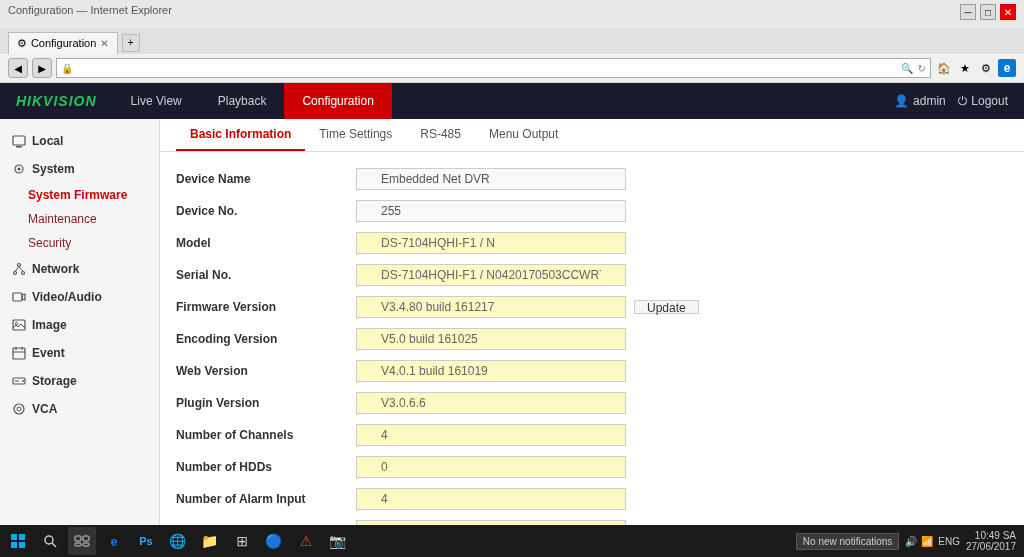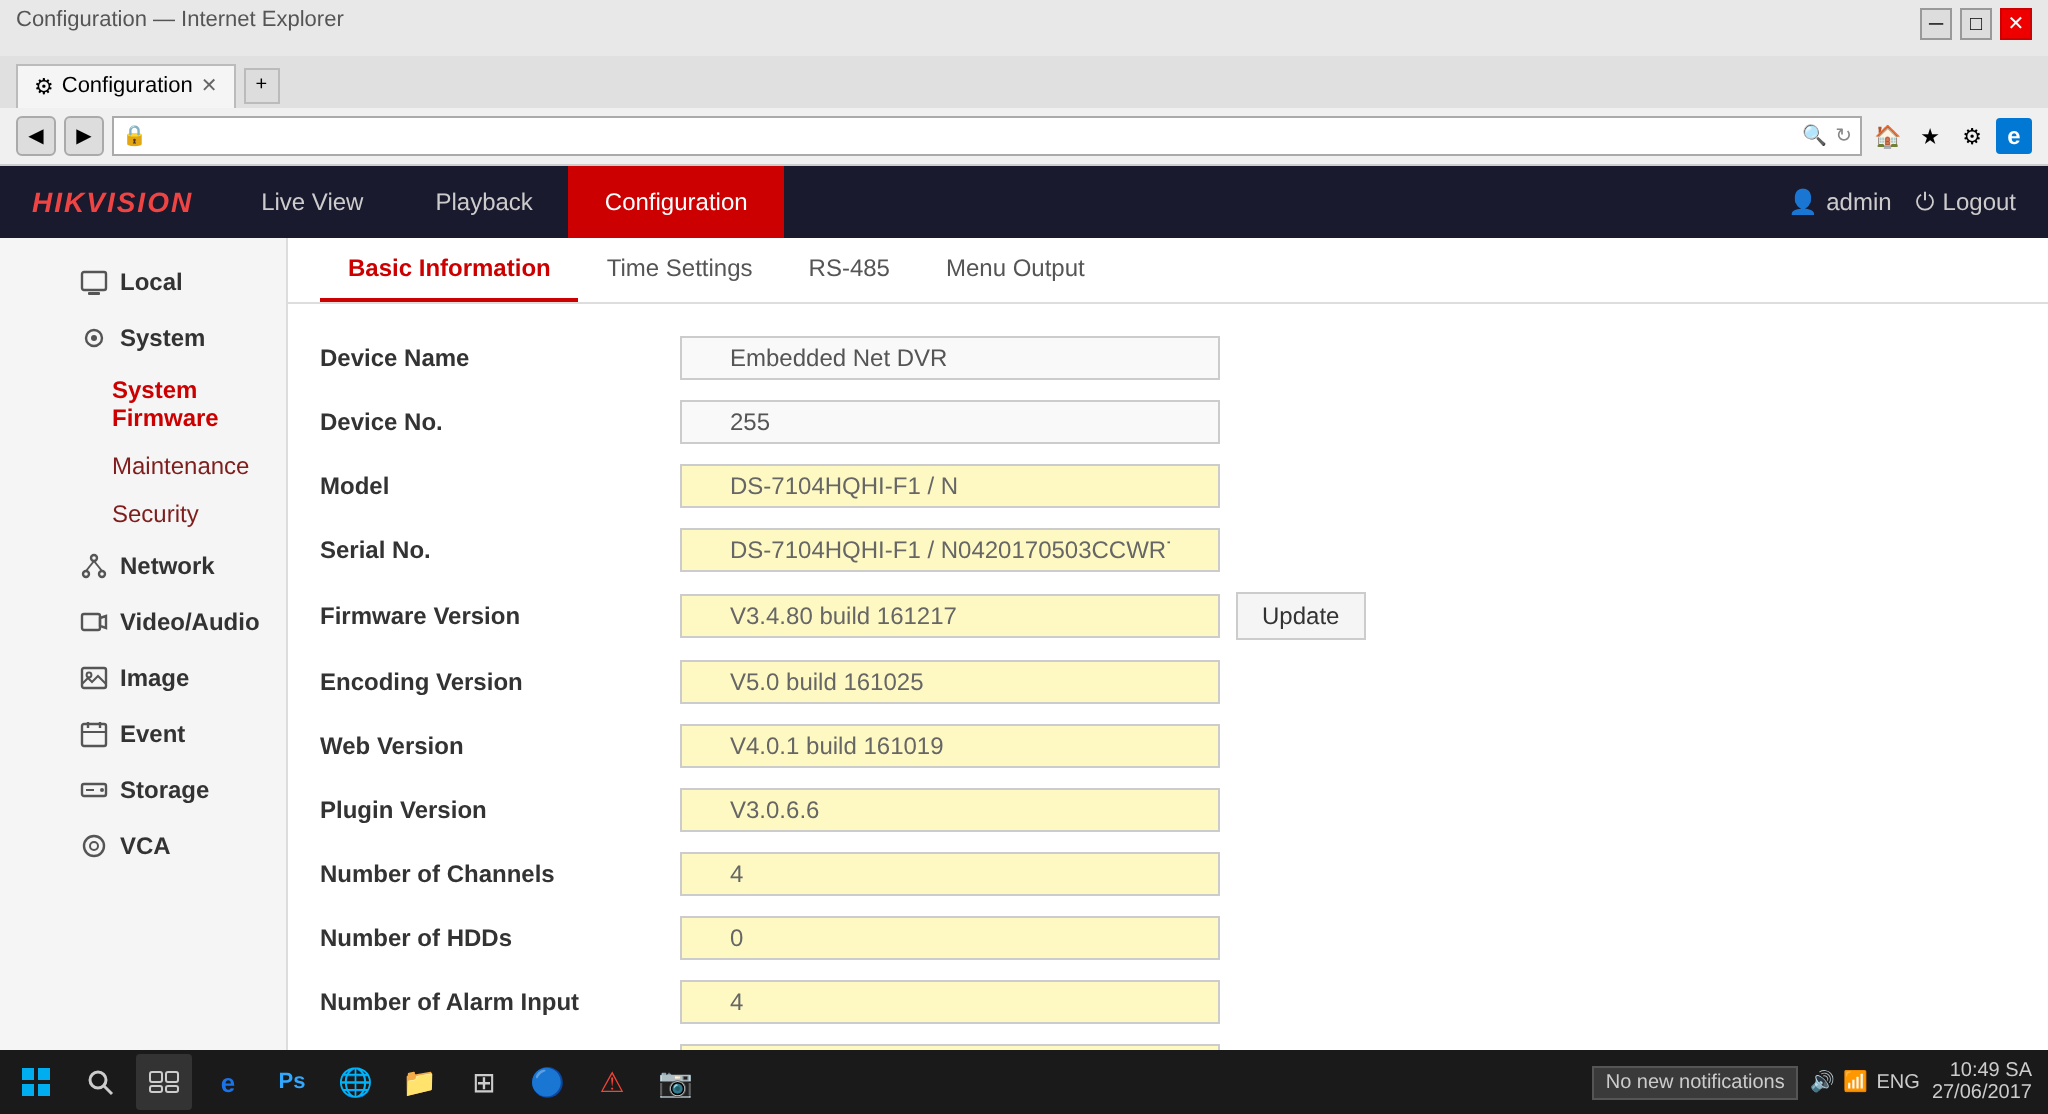--- a/index.html
+++ b/index.html
@@ -19,53 +19,53 @@
     .address-bar input { border: none; outline: none; flex: 1; font-size: 11px; }
     .browser-icons { display: flex; gap: 3px; }
     .browser-icon { width: 18px; height: 18px; display: flex; align-items: center; justify-content: center; font-size: 11px; cursor: pointer; }
 
     
     .app { display: flex; flex-direction: column; height: calc(557px - 82px); }
 
     
     .top-nav { background: #1a1a2e; display: flex; align-items: center; height: 36px; }
     .logo { padding: 0 16px; }
-    .logo-text { color: #ef4444; font-size: 14px; font-weight: bold; letter-spacing: 1px; font-style: italic; }
+    .logo-text { color: #22c55e; font-size: 14px; font-weight: bold; letter-spacing: 1px; font-style: italic; }
     .nav-items { display: flex; flex: 1; }
     .nav-item { color: #ccc; padding: 0 18px; height: 36px; display: flex; align-items: center; cursor: pointer; font-size: 12px; }
     .nav-item.active { background: #cc0000; color: #fff; }
     .nav-right { display: flex; align-items: center; gap: 12px; padding-right: 16px; }
     .nav-user { color: #ccc; font-size: 12px; display: flex; align-items: center; gap: 4px; }
     .nav-logout { color: #ccc; font-size: 12px; display: flex; align-items: center; gap: 4px; cursor: pointer; }
 
     
     .main-layout { display: flex; flex: 1; overflow: hidden; }
 
     
-    .sidebar { width: 144px; background: #f5f5f5; border-right: 1px solid #ddd; padding-top: 8px; overflow-y: auto; padding-left: 28px; }
+    .sidebar { width: 160px; background: #f5f5f5; border-right: 1px solid #ddd; padding-top: 8px; overflow-y: auto; }
     .sidebar-section { display: flex; align-items: center; gap: 6px; padding: 7px 12px; cursor: pointer; font-size: 12px; color: #333; font-weight: bold; }
     .sidebar-sub { padding: 5px 12px 5px 28px; cursor: pointer; font-size: 12px; color: #7f1d1d; }
     .sidebar-sub.active { color: #cc0000; font-weight: bold; }
 
     
     .content { flex: 1; padding: 0; display: flex; flex-direction: column; overflow: hidden; }
 
     
     .tab-nav { display: flex; border-bottom: 1px solid #ddd; padding: 0 16px; background: #fff; }
     .tab { padding: 8px 14px; cursor: pointer; font-size: 12px; color: #555; border-bottom: 2px solid transparent; }
     .tab.active { color: #cc0000; border-bottom: 2px solid #cc0000; font-weight: bold; }
 
     
     .form-area { padding: 16px; flex: 1; overflow-y: auto; }
     .form-row { display: flex; align-items: center; margin-bottom: 10px; }
     .form-label { width: 180px; font-size: 12px; color: #333; font-weight: bold; flex-shrink: 0; }
     .form-value { flex: 1; }
     .form-input { width: 270px; height: 22px; border: 1px solid #ccc; padding: 0 24px; font-size: 12px; color: #555; background: #f9f9f9; outline: none; }
     .form-input.readonly { background: #fef9c3; color: #666; }
-    .btn-update { height: 24px; padding: 0 12px; background: #f5f5f5; border: 1px solid #ccc; font-size: 12px; cursor: pointer; color: #333; margin-left: 8px; }
+    .btn-update { height: 14px; padding: 0 12px; background: #f5f5f5; border: 1px solid #ccc; font-size: 12px; cursor: pointer; color: #333; margin-left: 8px; }
 
     
     .content-footer { text-align: center; color: #999; font-size: 11px; padding: 8px; border-top: 1px solid #eee; margin-top: auto; }
 
     
     .taskbar { background: #1a1a1a; height: 32px; display: flex; align-items: center; justify-content: space-between; padding: 0 4px; position: fixed; bottom: 0; width: 1024px; }
     .taskbar-left { display: flex; align-items: center; gap: 4px; }
     .taskbar-icon { width: 28px; height: 28px; display: flex; align-items: center; justify-content: center; cursor: pointer; border-radius: 2px; }
     .taskbar-right { display: flex; align-items: center; gap: 6px; padding-right: 4px; }
     .sys-tray { color: #ccc; font-size: 10px; display: flex; align-items: center; gap: 4px; }

